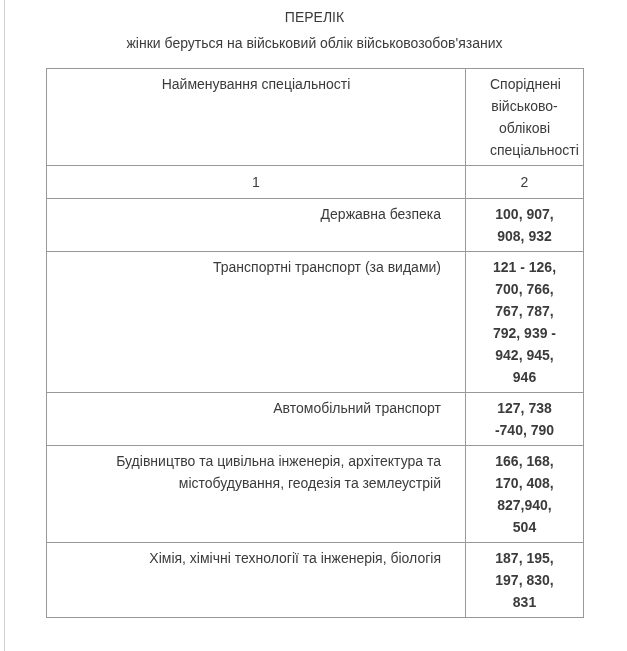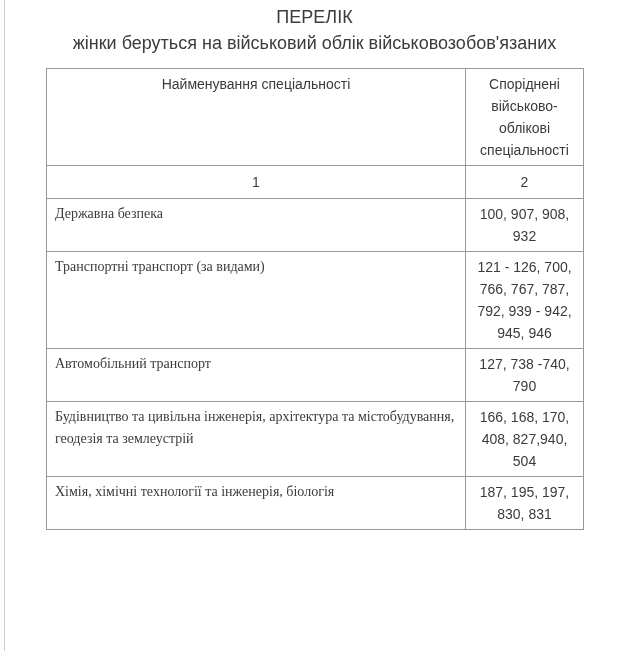--- a/index.html
+++ b/index.html
@@ -18,38 +18,38 @@
     background: #d0d0d0;
   }
   .content {
     margin-left: 46px;
     width: 537px;
   }
   .heading {
     margin-top: 4px;
     margin-bottom: 12px;
     text-align: center;
-    font-size: 18px;
+    font-size: 14px;
     line-height: 26px;
   }
   .heading .line { white-space: nowrap; }
   table.spec-table {
     border-collapse: collapse;
     table-layout: fixed;
     width: 537px;
     font-size: 14px;
     line-height: 22px;
   }
   table.spec-table td {
     border: 1px solid #999999;
     vertical-align: top;
-    padding: 4px 8px;
+    padding: 4px 24px;
   }
-  td.col-name   { text-align: left; font-family: Liberation Serif, serif; }
-  td.col-codes  { text-align: center; }
+  td.col-name   { text-align: right; }
+  td.col-codes  { text-align: center; font-weight: bold; }
   tr.head-row td { text-align: center; }
   tr.idx-row td  { text-align: center; padding: 5px 8px; }
 </style>
 </head>
 <body>
 
 <div class="page-edge"></div>
 
 <div class="content">
 

